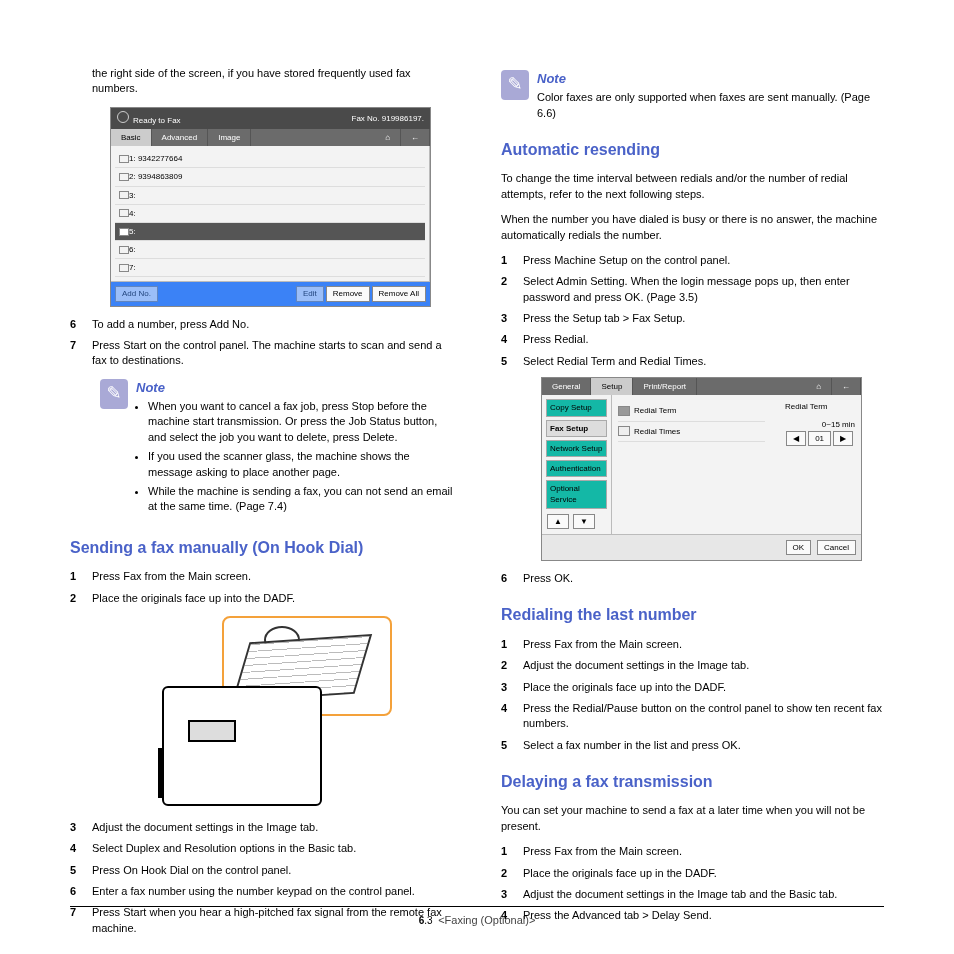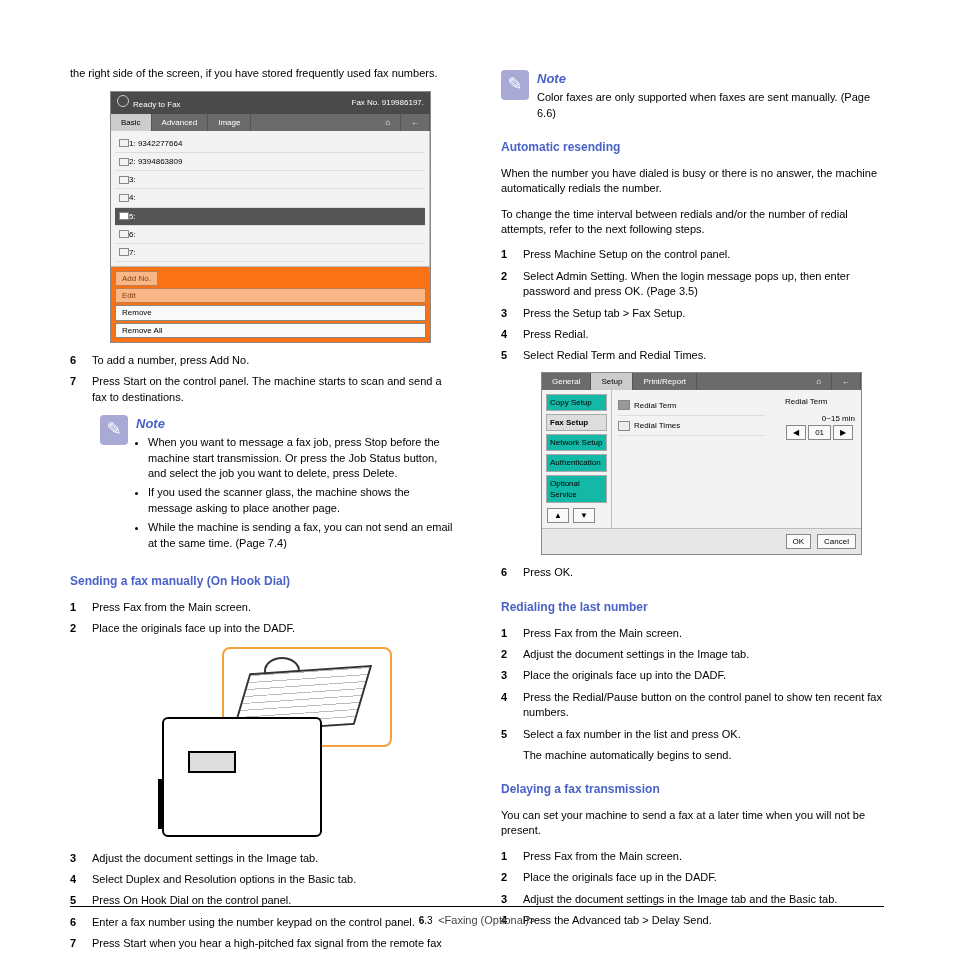--- a/index.html
+++ b/index.html
@@ -14,21 +14,21 @@
     line-height: 1.4;
   }
   .page {
     display: flex;
     gap: 48px;
     height: 830px;
   }
   .col { flex: 1; min-width: 0; }
   h2.section {
     color: #4a62c8;
-    font-size: 12px;
+    font-size: 16px;
     font-weight: bold;
     margin: 18px 0 10px;
   }
   p.body { margin: 6px 0 10px; }
   .step-row { display: flex; gap: 10px; margin: 6px 0; }
   .step-num { font-weight: bold; width: 12px; flex-shrink: 0; }
   .step-txt { flex: 1; }
   .step-sub { margin-left: 22px; margin-top: 6px; }
   .note-block { display: flex; gap: 8px; margin: 10px 0 10px 30px; }
   .note-block.full { margin-left: 0; }
@@ -55,21 +55,21 @@
   .ss-header .ico { width:12px;height:12px;border:1px solid #ccc;border-radius:50%;display:inline-block;margin-right:4px;}
   .ss-tabs { display:flex; background:#6b6b6b; color:#fff; }
   .ss-tab { padding:3px 10px; border-right:1px solid #555; }
   .ss-tab.active { background:#ccc; color:#000; }
   .ss-body { display:flex; background:#f3f3f3; }
   .ss-left { flex:1.3; padding:4px; border-right:1px solid #bbb;}
   .ss-right { flex:1; padding:4px; }
   .ss-row { padding:3px 4px; border-bottom:1px solid #ddd; display:flex; align-items:center; gap:0;}
   .ss-row .cell-ico { width:10px;height:8px;border:1px solid #888;display:inline-block;}
   .ss-btn { display:inline-block; border:1px solid #888; background:#fafafa; padding:1px 6px; margin:1px;}
-  .ss-footer { display:flex; justify-content:flex-end; padding:3px; background:#f97316; border-top:1px solid #bbb;flex-direction:column;}
+  .ss-footer { display:flex; justify-content:flex-end; padding:3px; background:#3b82f6; border-top:1px solid #bbb;}
   .illustration {
     margin: 10px auto 14px; width: 260px; height: 190px;
     position: relative;
   }
   .printer {
     position:absolute; bottom:0; left:30px; width:160px; height:120px;
     border:2px solid #000; border-radius:6px; background:#fff;
   }
   .printer::before{
     content:''; position:absolute; left:-6px; top:60px; width:6px; height:50px;
@@ -116,21 +116,21 @@
   .page-footer b { font-weight: bold; }
   .chapter-label { font-size:11px; color:#444; }
   strong { font-weight: normal; }
 </style>
 </head>
 <body>
 
 <div class="page">
 
   <div class="col">
-    <p class="body" style="">the right side of the screen, if you have stored frequently used fax numbers.</p>
+    <p class="body" style="margin-left:22px">the right side of the screen, if you have stored frequently used fax numbers.</p>
 
     <div class="screenshot">
       <div class="ss-header">
         <span><span class="ico"></span><span>Ready to Fax</span></span>
         <span>Fax No. 919986197.</span>
       </div>
       <div class="ss-tabs">
         <div class="ss-tab active">Basic</div>
         <div class="ss-tab">Advanced</div>
         <div class="ss-tab">Image</div>
@@ -185,21 +185,21 @@
     <div class="step-row">
       <div class="step-num">7</div>
       <div class="step-txt"><span>Press </span><strong>Start</strong><span> on the control panel. The machine starts to scan and send a fax to destinations.</span></div>
     </div>
 
     <div class="note-block">
       <div class="note-icon">✎</div>
       <div class="note-content">
         <div class="note-title">Note</div>
         <ul class="note-list">
-          <li><span>When you want to message a fax job, press </span><strong>Stop</strong><span> before the machine start transmission. Or press the </span><strong>Job Status</strong><span> button, and select the job you want to delete, press </span><strong>Delete</strong><span>.</span></li>
+          <li><span>When you want to cancel a fax job, press </span><strong>Stop</strong><span> before the machine start transmission. Or press the </span><strong>Job Status</strong><span> button, and select the job you want to delete, press </span><strong>Delete</strong><span>.</span></li>
           <li>If you used the scanner glass, the machine shows the message asking to place another page.</li>
           <li>While the machine is sending a fax, you can not send an email at the same time. (Page 7.4)</li>
         </ul>
       </div>
     </div>
 
     <h2 class="section">Sending a fax manually (On Hook Dial)</h2>
 
     <div class="step-row">
         <div class="step-num">1</div>
@@ -245,22 +245,22 @@
   <div class="col">
     <div class="note-block full">
       <div class="note-icon">✎</div>
       <div class="note-content">
         <div class="note-title">Note</div>
         <div>Color faxes are only supported when faxes are sent manually. (Page 6.6)</div>
       </div>
     </div>
 
     <h2 class="section">Automatic resending</h2>
+    <p class="body">To change the time interval between redials and/or the number of redial attempts, refer to the next following steps.</p>
     <p class="body">When the number you have dialed is busy or there is no answer, the machine automatically redials the number.</p>
-    <p class="body">To change the time interval between redials and/or the number of redial attempts, refer to the next following steps.</p>
 
     <div class="step-row">
         <div class="step-num">1</div>
         <div class="step-txt"><span>Press </span><strong>Machine Setup</strong><span> on the control panel.</span></div>
       </div>
     <div class="step-row">
         <div class="step-num">2</div>
         <div class="step-txt"><span>Select </span><strong>Admin Setting</strong><span>. When the login message pops up, then enter password and press </span><strong>OK</strong><span>. (Page 3.5)</span></div>
       </div>
     <div class="step-row">
@@ -340,21 +340,20 @@
         <div class="step-txt">Place the originals face up into the DADF.</div>
       </div>
     <div class="step-row">
         <div class="step-num">4</div>
         <div class="step-txt"><span>Press the </span><strong>Redial/Pause</strong><span> button on the control panel to show ten recent fax numbers.</span></div>
       </div>
     <div class="step-row">
         <div class="step-num">5</div>
         <div class="step-txt"><span>Select a fax number in the list and press </span><strong>OK</strong><span>.</span></div>
       </div>
-    <p class="step-sub">The machine automatically begins to send.</p>
 
     <h2 class="section">Delaying a fax transmission</h2>
     <p class="body">You can set your machine to send a fax at a later time when you will not be present.</p>
     <div class="step-row">
         <div class="step-num">1</div>
         <div class="step-txt"><span>Press </span><strong>Fax</strong><span> from the </span><strong>Main</strong><span> screen.</span></div>
       </div>
     <div class="step-row">
         <div class="step-num">2</div>
         <div class="step-txt">Place the originals face up in the DADF.</div>

